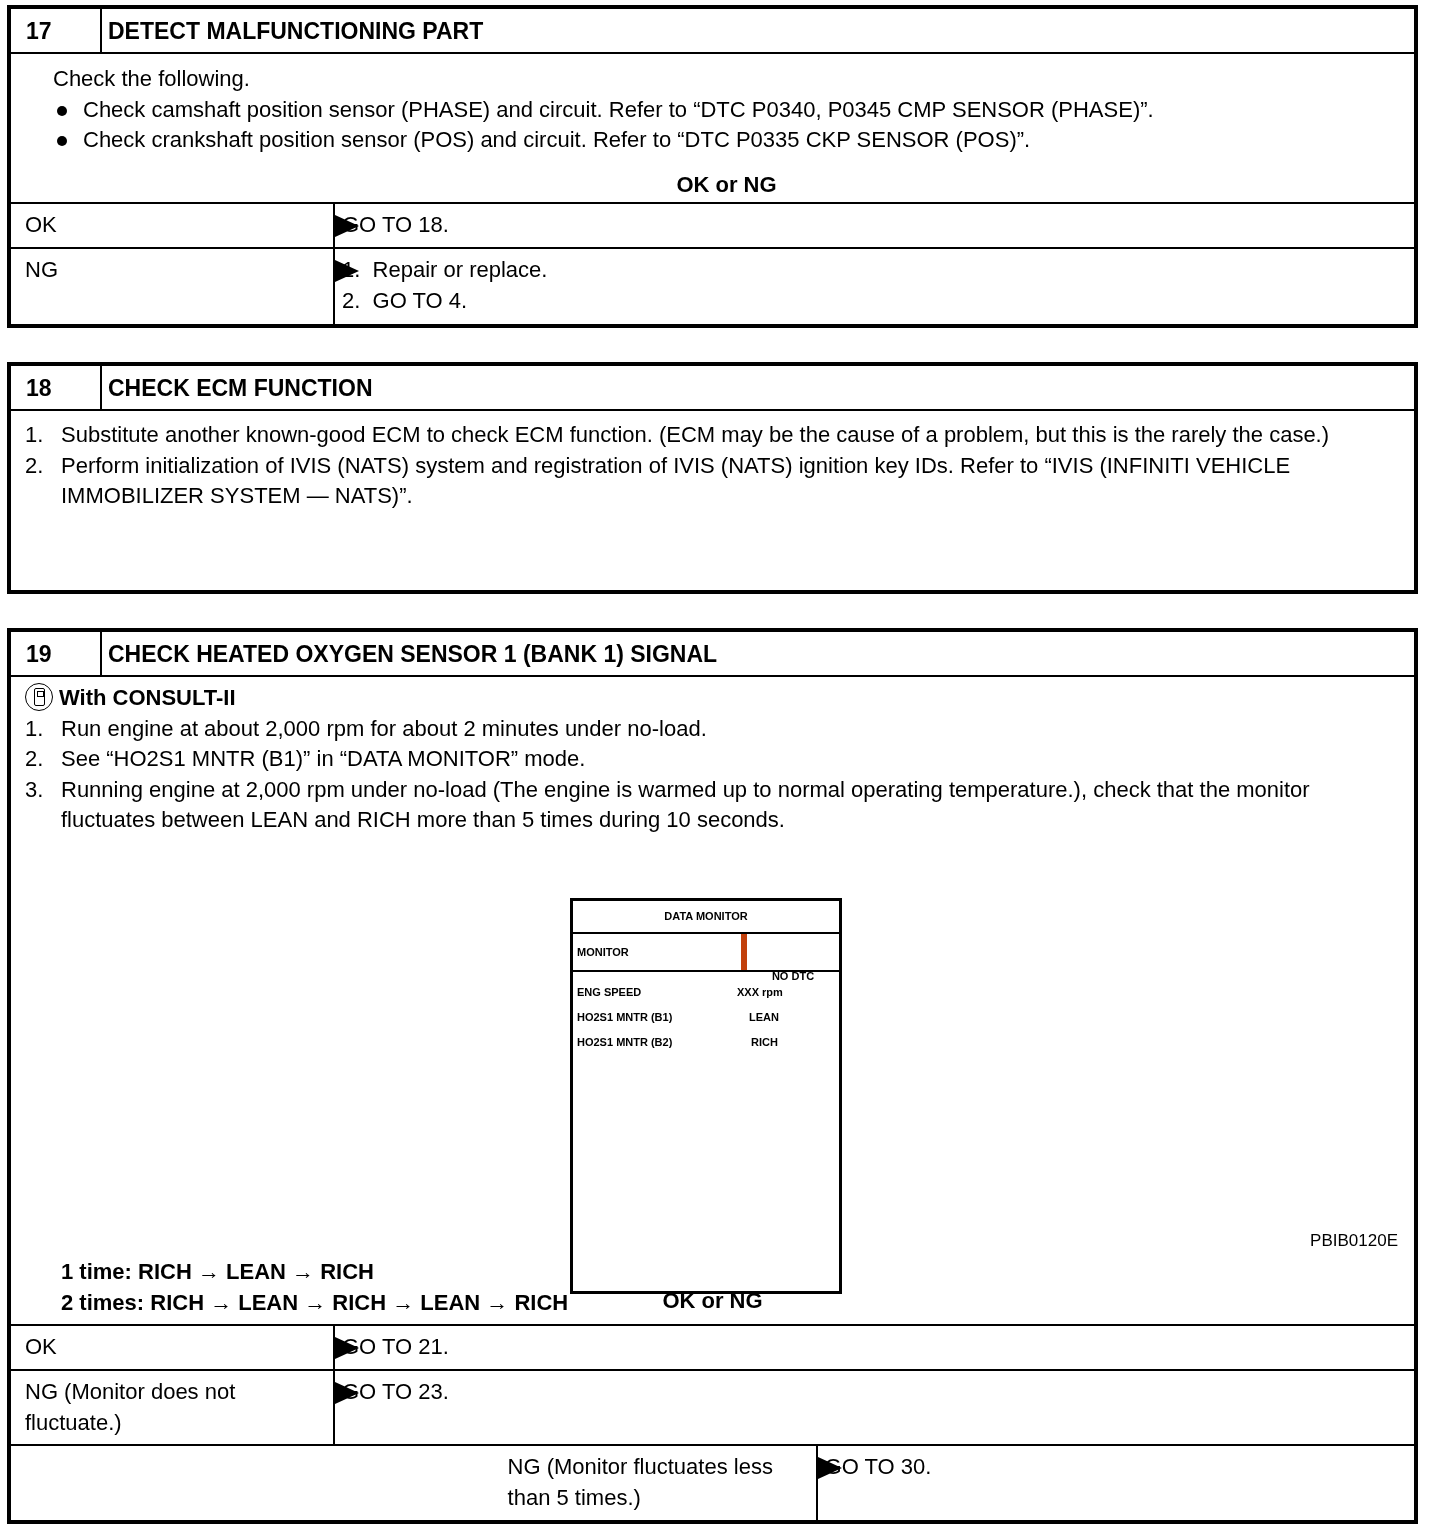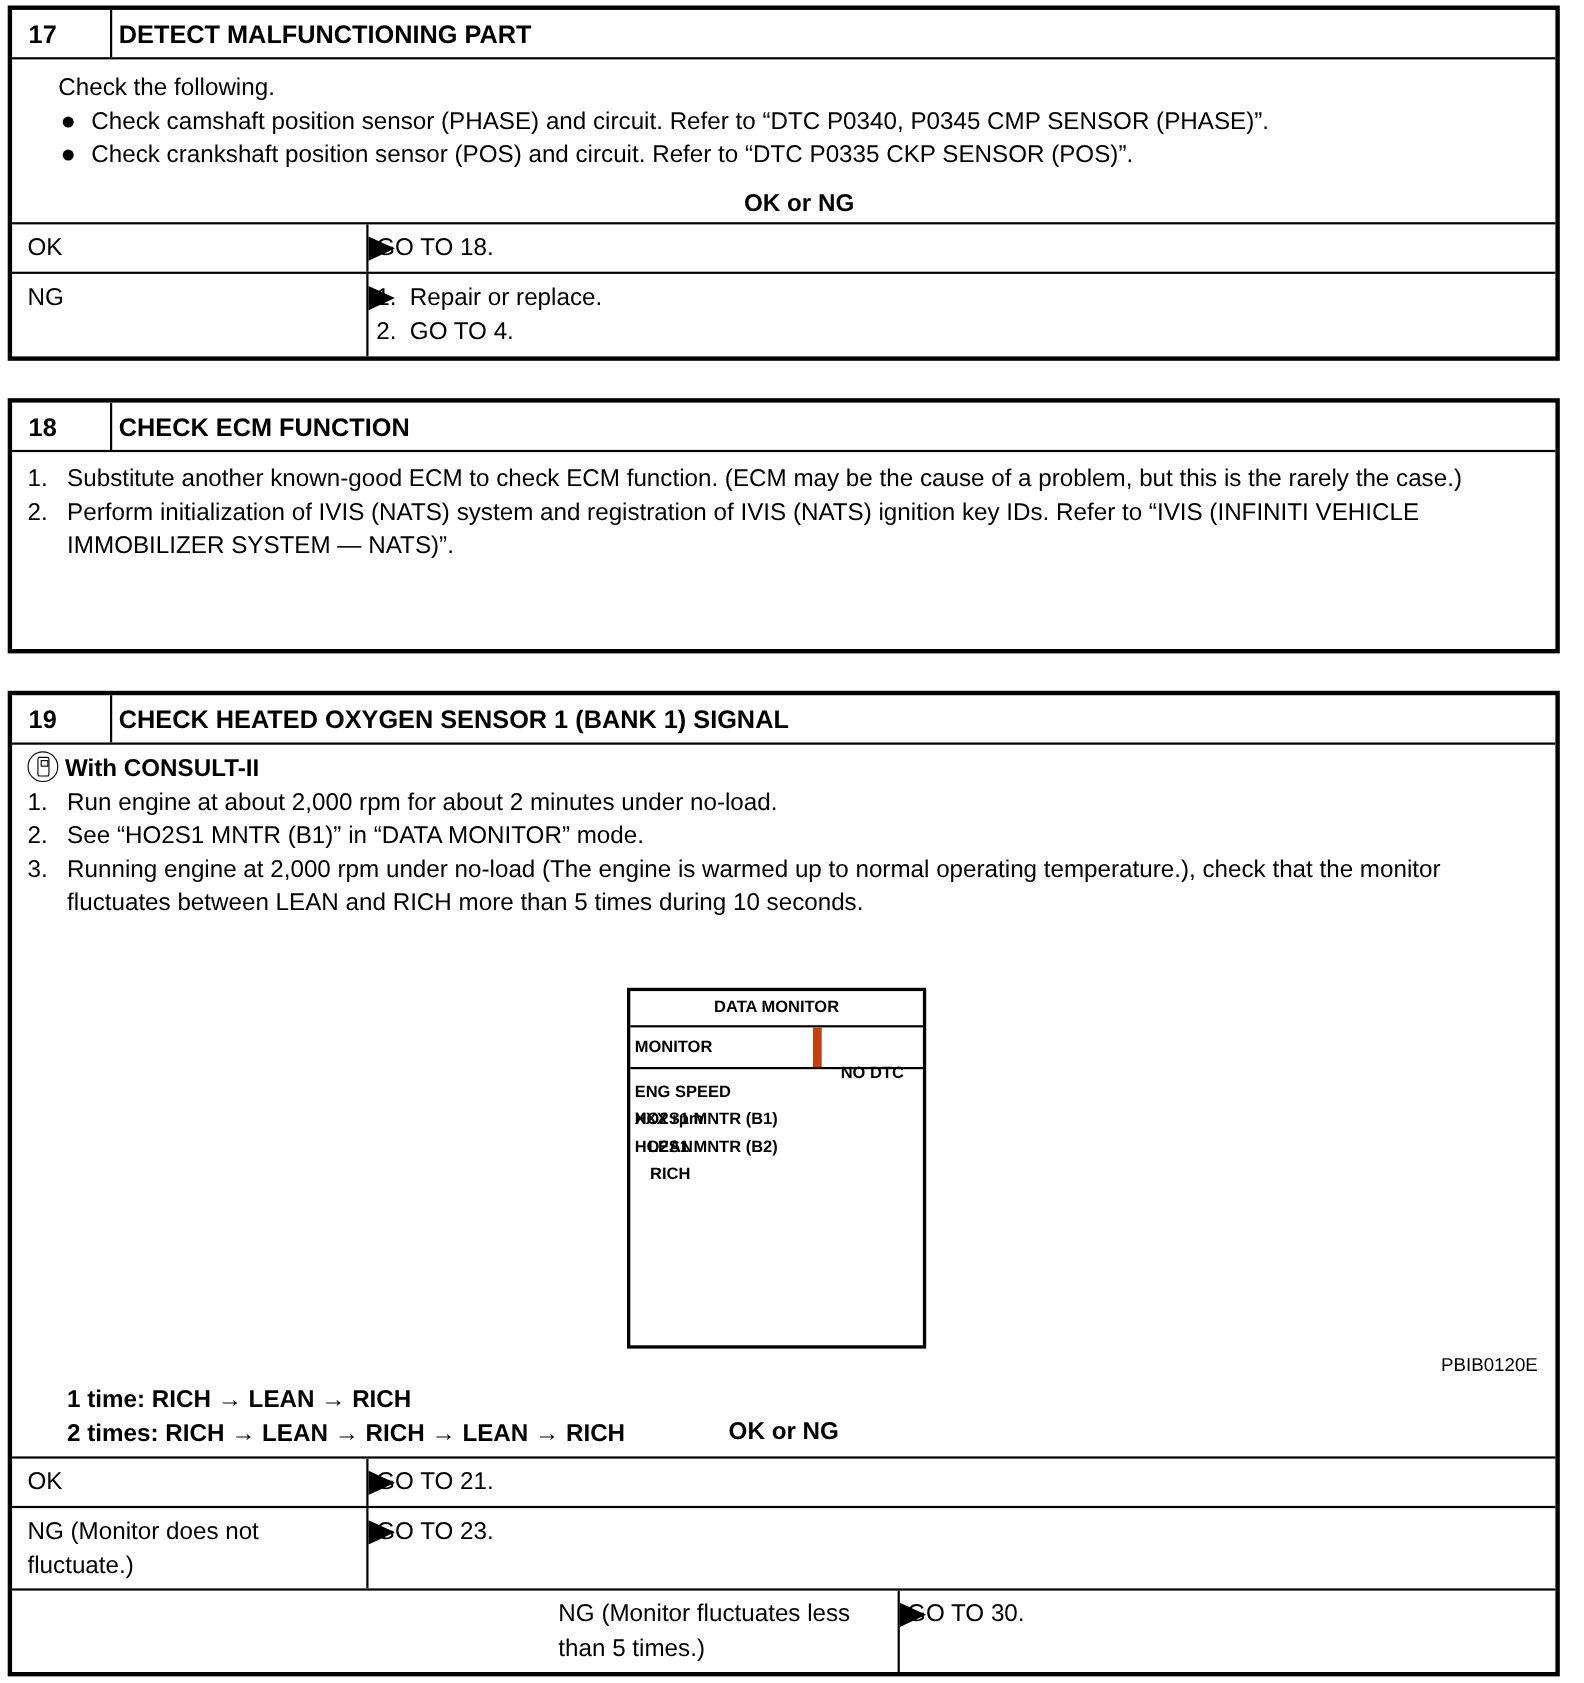--- a/index.html
+++ b/index.html
@@ -51,29 +51,29 @@
   }
   .consult-icon::after {
     content: ""; position: absolute; left: 8px; top: 4px; width: 9px; height: 16px;
     border: 1.5px solid #000; border-radius: 2px;
   }
   .consult-icon::before {
     content: ""; position: absolute; left: 11px; top: 7px; width: 5px; height: 4px;
     border: 1px solid #000; z-index: 1;
   }
   .dm {
-    position: absolute; left: 559px; top: 221px; width: 272px; height: 328px;
-    border: 3px solid #000; box-sizing: border-box; font-weight: bold; font-size: 15px;
+    position: absolute; left: 559px; top: 221px; width: 272px; height: 396px;
+    border: 3px solid #000; box-sizing: border-box; font-weight: bold; font-size: 11px;
   }
   .dm .dm-title { height: 31px; border-bottom: 2px solid #000; text-align: center; line-height: 30px; }
   .dm .dm-sub { display: flex; height: 38px; border-bottom: 2px solid #000; box-sizing: border-box; }
-  .dm .dm-sub .c1 { width: 174px; border-right: 8px solid #c2410c; padding-left: 4px; line-height: 36px; box-sizing: border-box;}
+  .dm .dm-sub .c1 { width: 174px; border-right: 6px solid #c2410c; padding-left: 4px; line-height: 36px; box-sizing: border-box;}
   .dm .dm-sub .c2 { flex: 1; text-align: center; line-height: 36px; margin-top: 24px; }
   .dm .dm-rows { padding: 8px 0 0 4px; }
-  .dm .dm-row { display: flex; height: 25px; line-height: 25px; flex-direction: column; }
+  .dm .dm-row { display: flex; height: 25px; line-height: 25px; }
   .dm .dm-row .k { width: 160px; }
   .fig-id { position: absolute; right: 16px; top: 549px; font-size: 17px; }
   .seq { font-weight: bold; font-size: 22px; }
 </style>
 </head>
 <body>
 
 <div class="box" style="top:5px; height:323px;">
   <div class="hdr">
     <div class="num">17</div>

